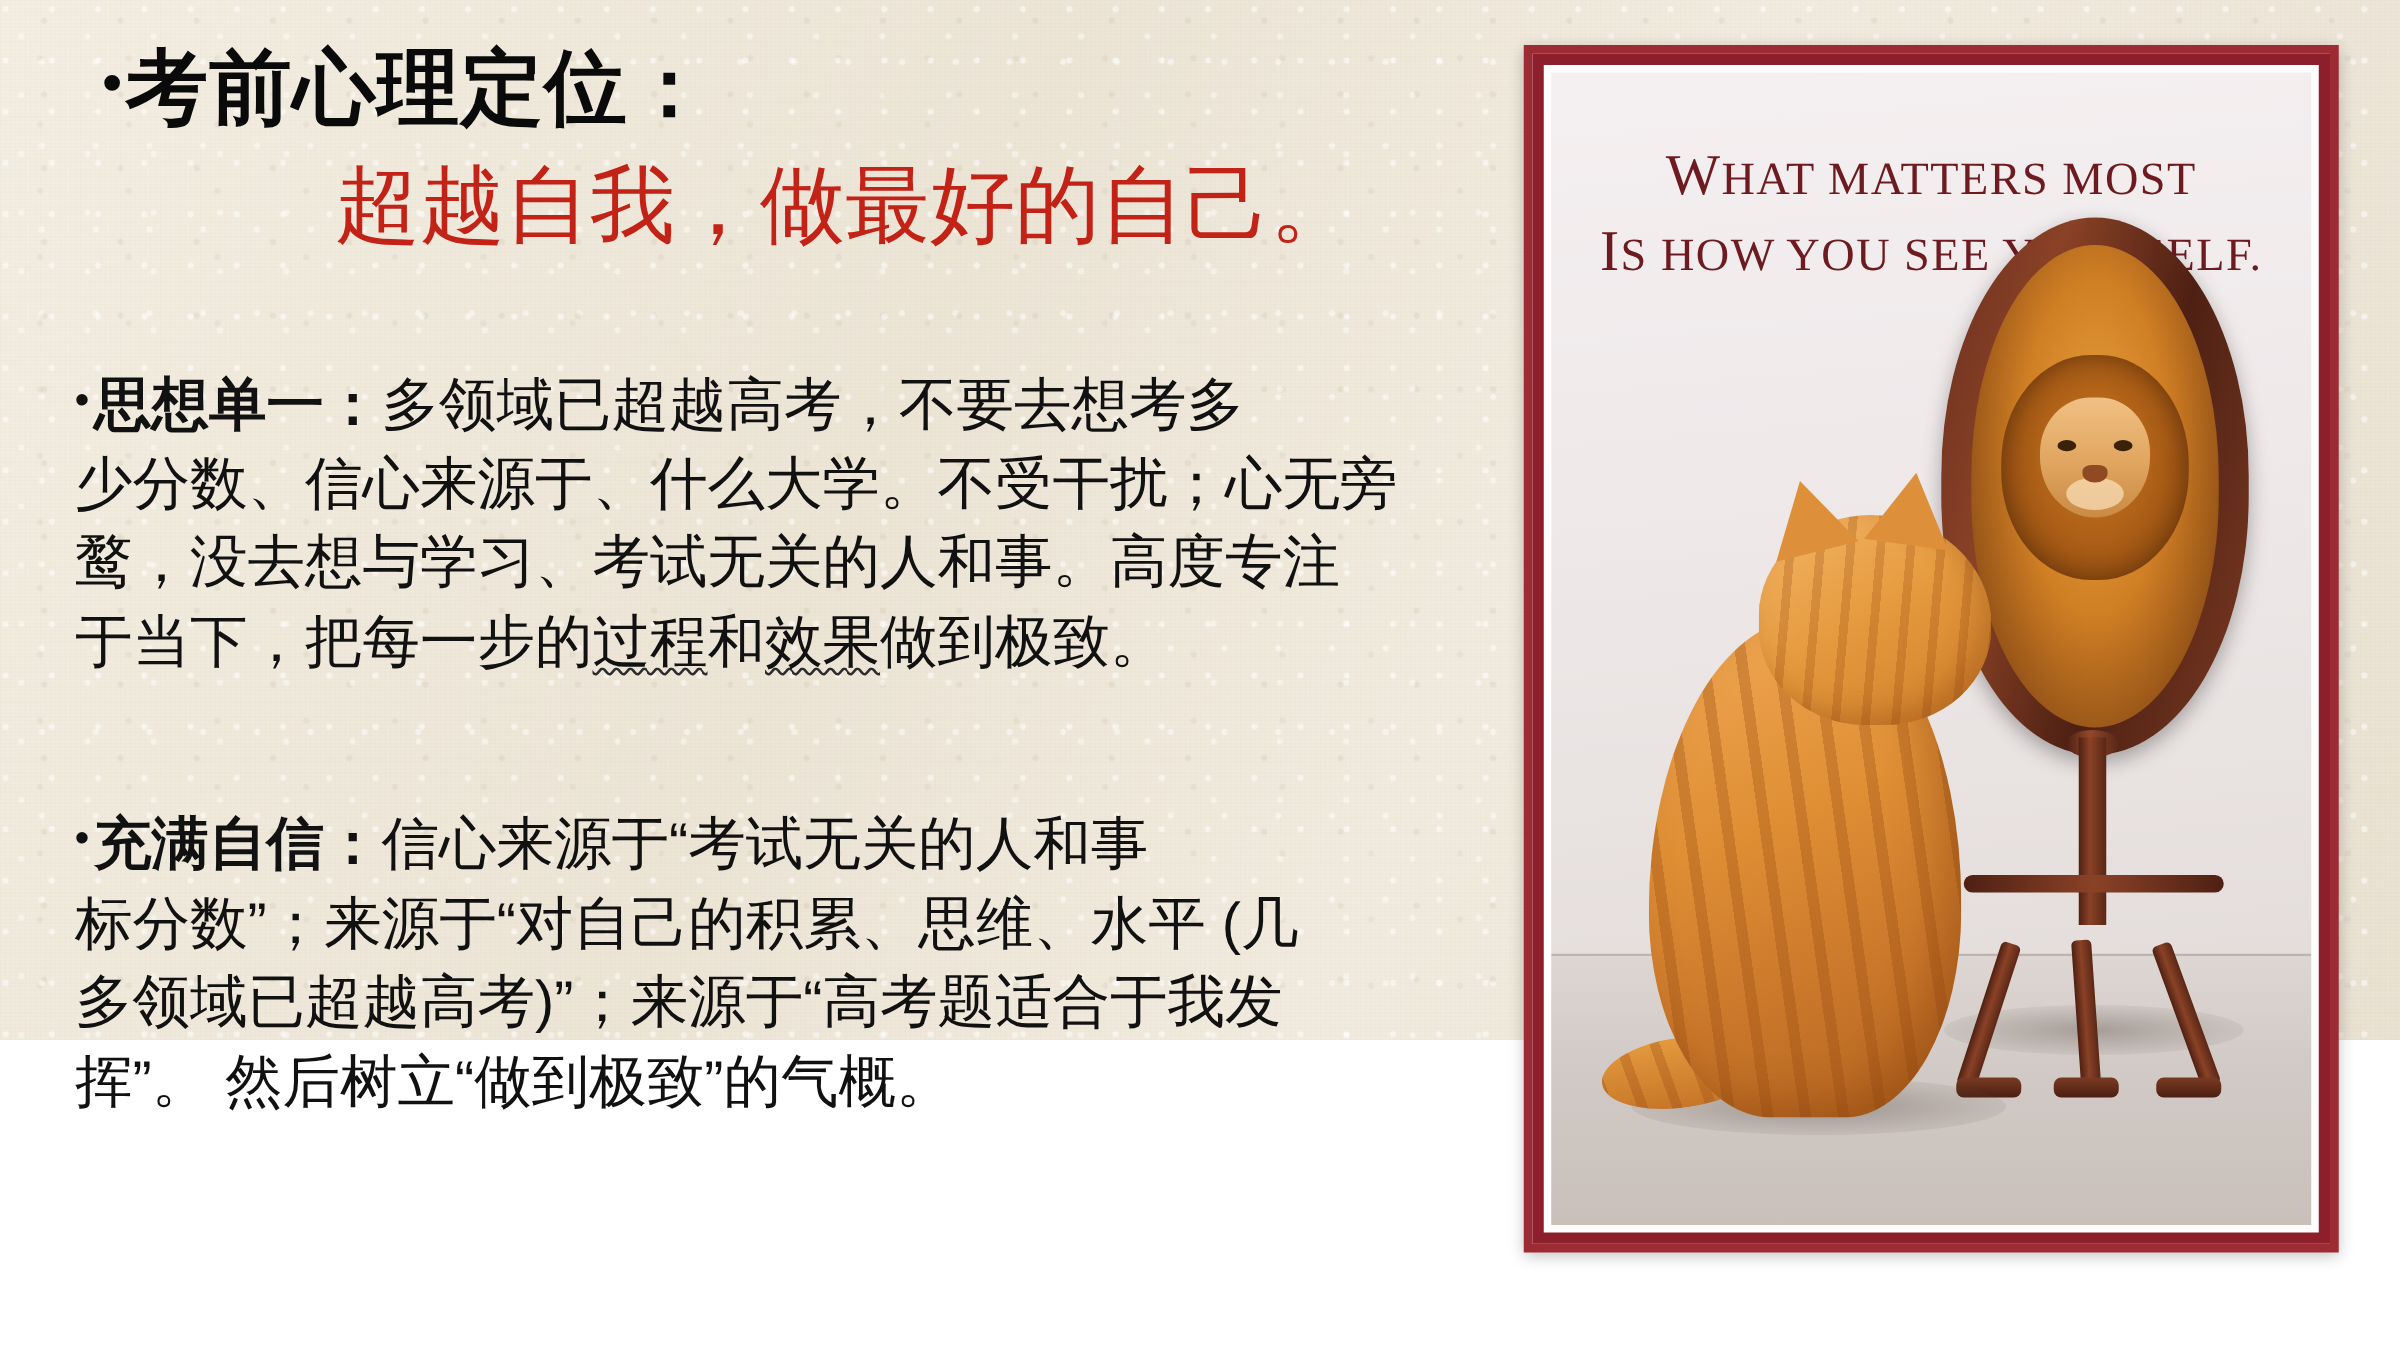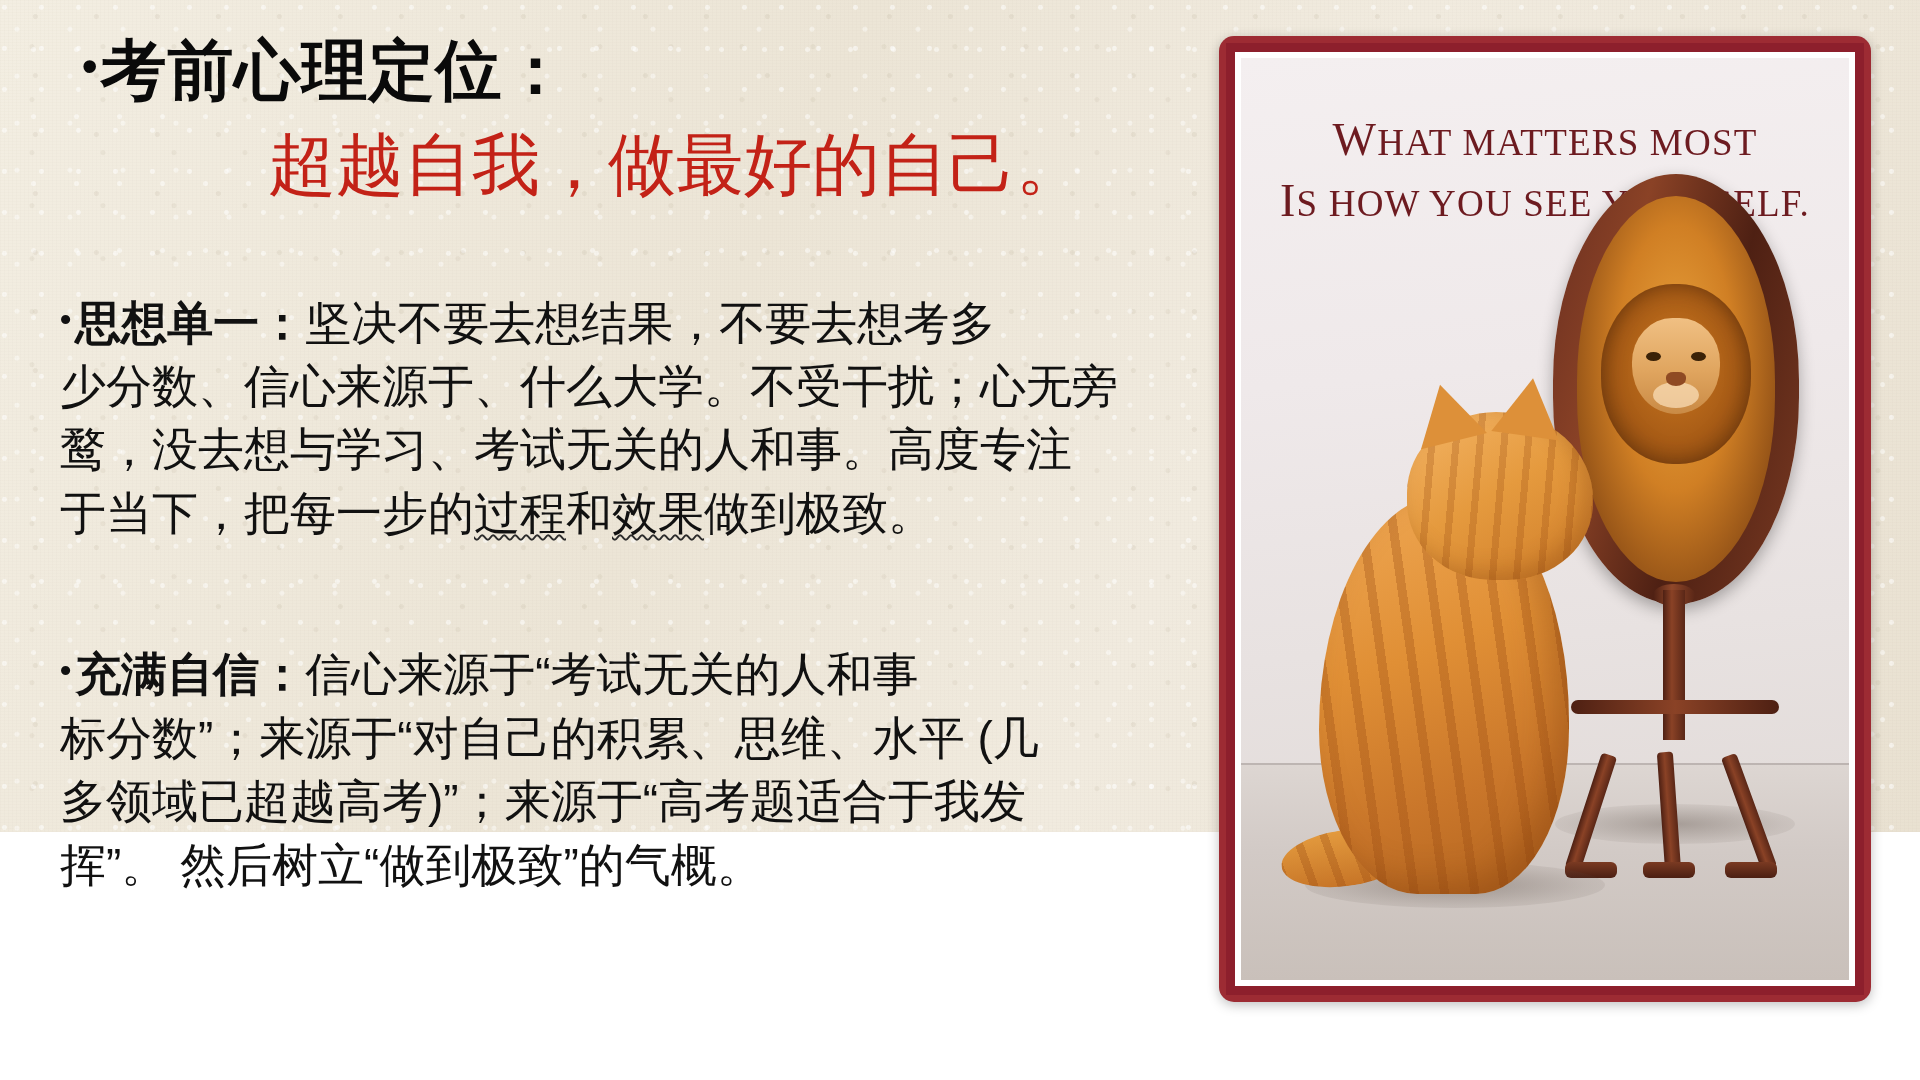--- a/index.html
+++ b/index.html
@@ -106,21 +106,20 @@
   #poster-frame {
     position: absolute;
     left: 1219px;
     top: 36px;
     width: 652px;
     height: 966px;
     background: #9d2b33;
     padding: 7px;
     box-sizing: border-box;
     box-shadow: 0 3px 12px rgba(0,0,0,0.25);
-    border-radius: 15px;
   }
   #poster-inner-border {
     width: 100%;
     height: 100%;
     border: 9px solid #8d1f2c;
     box-sizing: border-box;
     background: #ffffff;
     padding: 6px;
   }
   #poster-art {
@@ -372,21 +371,21 @@
   <div id="text-column">
 
     <div class="title-line">
       <span class="bullet-dot">•</span><span>考前心理定位：</span>
     </div>
 
     <div class="subtitle-line">超越自我，做最好的自己。</div>
 
     <div class="para" id="para-one">
       <div class="para-line">
-        <span class="lead"><span class="bullet-dot">•</span><span>思想单一：</span></span><span>坚决不要去想结果，不要去想考多</span>
+        <span class="lead"><span class="bullet-dot">•</span><span>思想单一：</span></span><span>多领域已超越高考，不要去想考多</span>
       </div>
       <div class="para-line">少分数、信心来源于、什么大学。不受干扰；心无旁</div>
       <div class="para-line">鹜，没去想与学习、考试无关的人和事。高度专注</div>
       <div class="para-line">
         <span>于当下，把每一步的</span><span class="squiggle">过程</span><span>和</span><span class="squiggle">效果</span><span>做到极致。</span>
       </div>
     </div>
 
     <div class="para" id="para-two">
       <div class="para-line">

